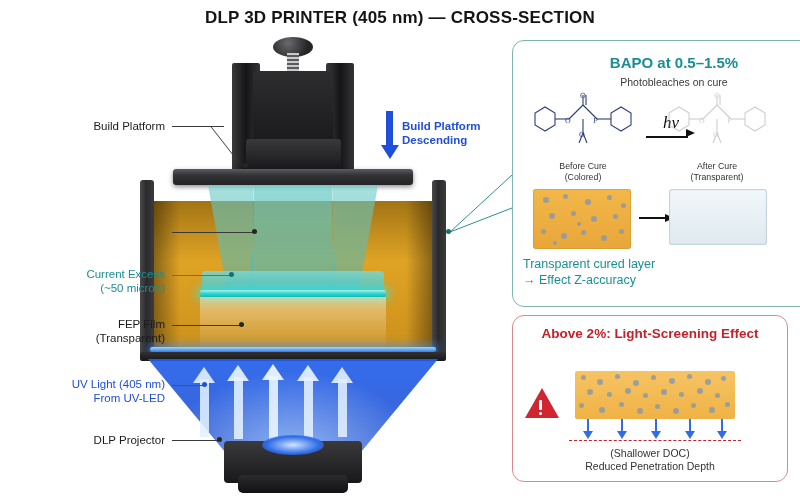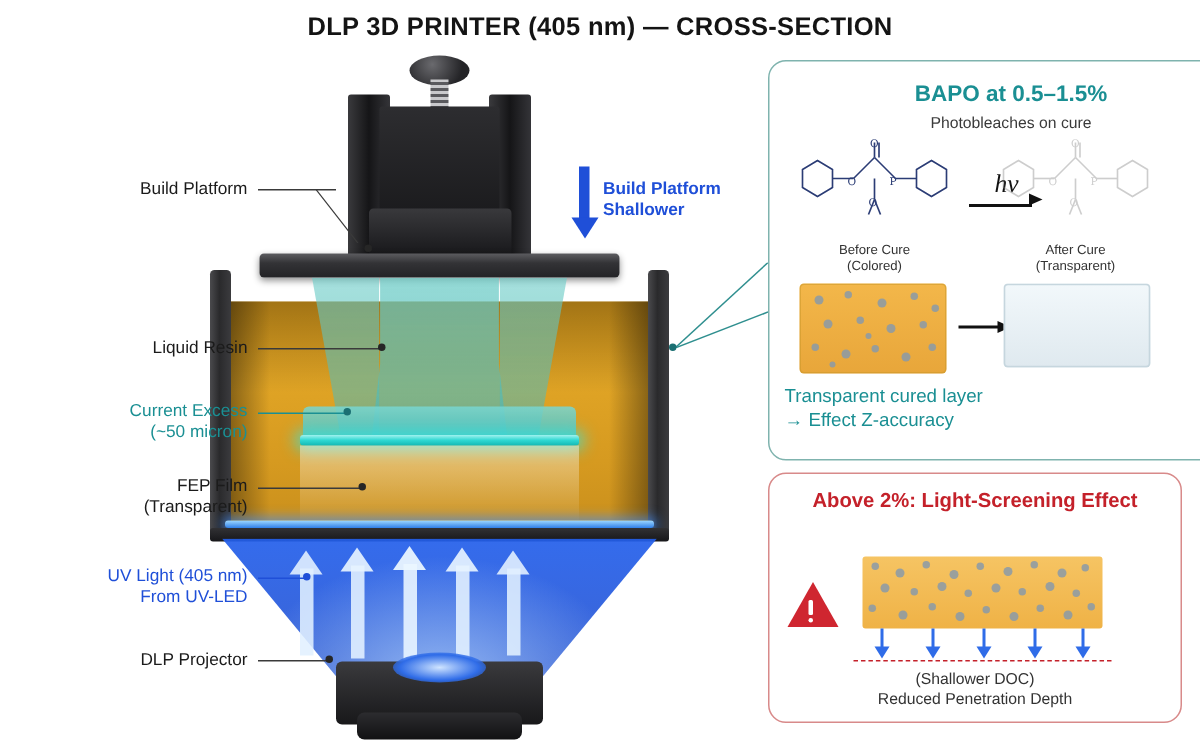--- a/index.html
+++ b/index.html
@@ -141,21 +141,20 @@
     <div class="abs" style="left:118px;top:440px;width:110px;height:18px;
                 background:linear-gradient(180deg,#2c2c2f,#111113);border-radius:5px;"></div>
   </div>
 
   <div class="abs lbl" style="left:60px;top:120px;width:105px;">Build Platform</div>
   <div class="abs leader" style="left:172px;top:126px;width:52px;"></div>
   <div class="abs" style="left:224px;top:126px;width:40px;height:36px;
               border-left:1px solid #3a3a3a;transform:skewX(38deg);border-top:0;"></div>
   <div class="abs dot" style="left:243px;top:163px;"></div>
 
-  <div class="abs lbl" style="left:46px;top:226px;width:119px;">Liquid Resin</div>
   <div class="abs leader" style="left:172px;top:232px;width:81px;"></div>
   <div class="abs dot" style="left:252px;top:229px;"></div>
 
   <div class="abs lbl teal" style="left:36px;top:268px;width:129px;">
     <div>Current Excess</div>
     <div>(~50 micron)</div>
   </div>
   <div class="abs leader teal" style="left:172px;top:275px;width:58px;"></div>
   <div class="abs dot teal" style="left:229px;top:272px;background:#1b6f72;"></div>
 
@@ -176,21 +175,21 @@
   <div class="abs lbl" style="left:46px;top:434px;width:119px;text-align:right;">DLP Projector</div>
   <div class="abs leader" style="left:172px;top:440px;width:46px;"></div>
   <div class="abs dot" style="left:217px;top:437px;"></div>
 
   <div class="abs" style="left:386px;top:111px;width:7px;height:36px;background:#1f4fd8;"></div>
   <div class="abs" style="left:381px;top:145px;width:0;height:0;border-left:9px solid transparent;
               border-right:9px solid transparent;border-top:14px solid #1f4fd8;"></div>
   <div class="abs" style="left:402px;top:120px;width:105px;font-size:11.5px;line-height:13.5px;
               color:#1f4fd8;font-weight:600;">
     <div>Build Platform</div>
-    <div>Shallower</div>
+    <div>Descending</div>
   </div>
 
   <div class="abs" style="left:450px;top:175px;width:62px;height:57px;overflow:visible;">
     <svg width="62" height="57">
       <line x1="0" y1="57" x2="62" y2="0" stroke="#2f8f8f" stroke-width="1"></line>
       <line x1="0" y1="57" x2="62" y2="33" stroke="#2f8f8f" stroke-width="1"></line>
     </svg>
   </div>
   <div class="abs dot teal" style="left:446px;top:229px;background:#1b6f72;"></div>
 

